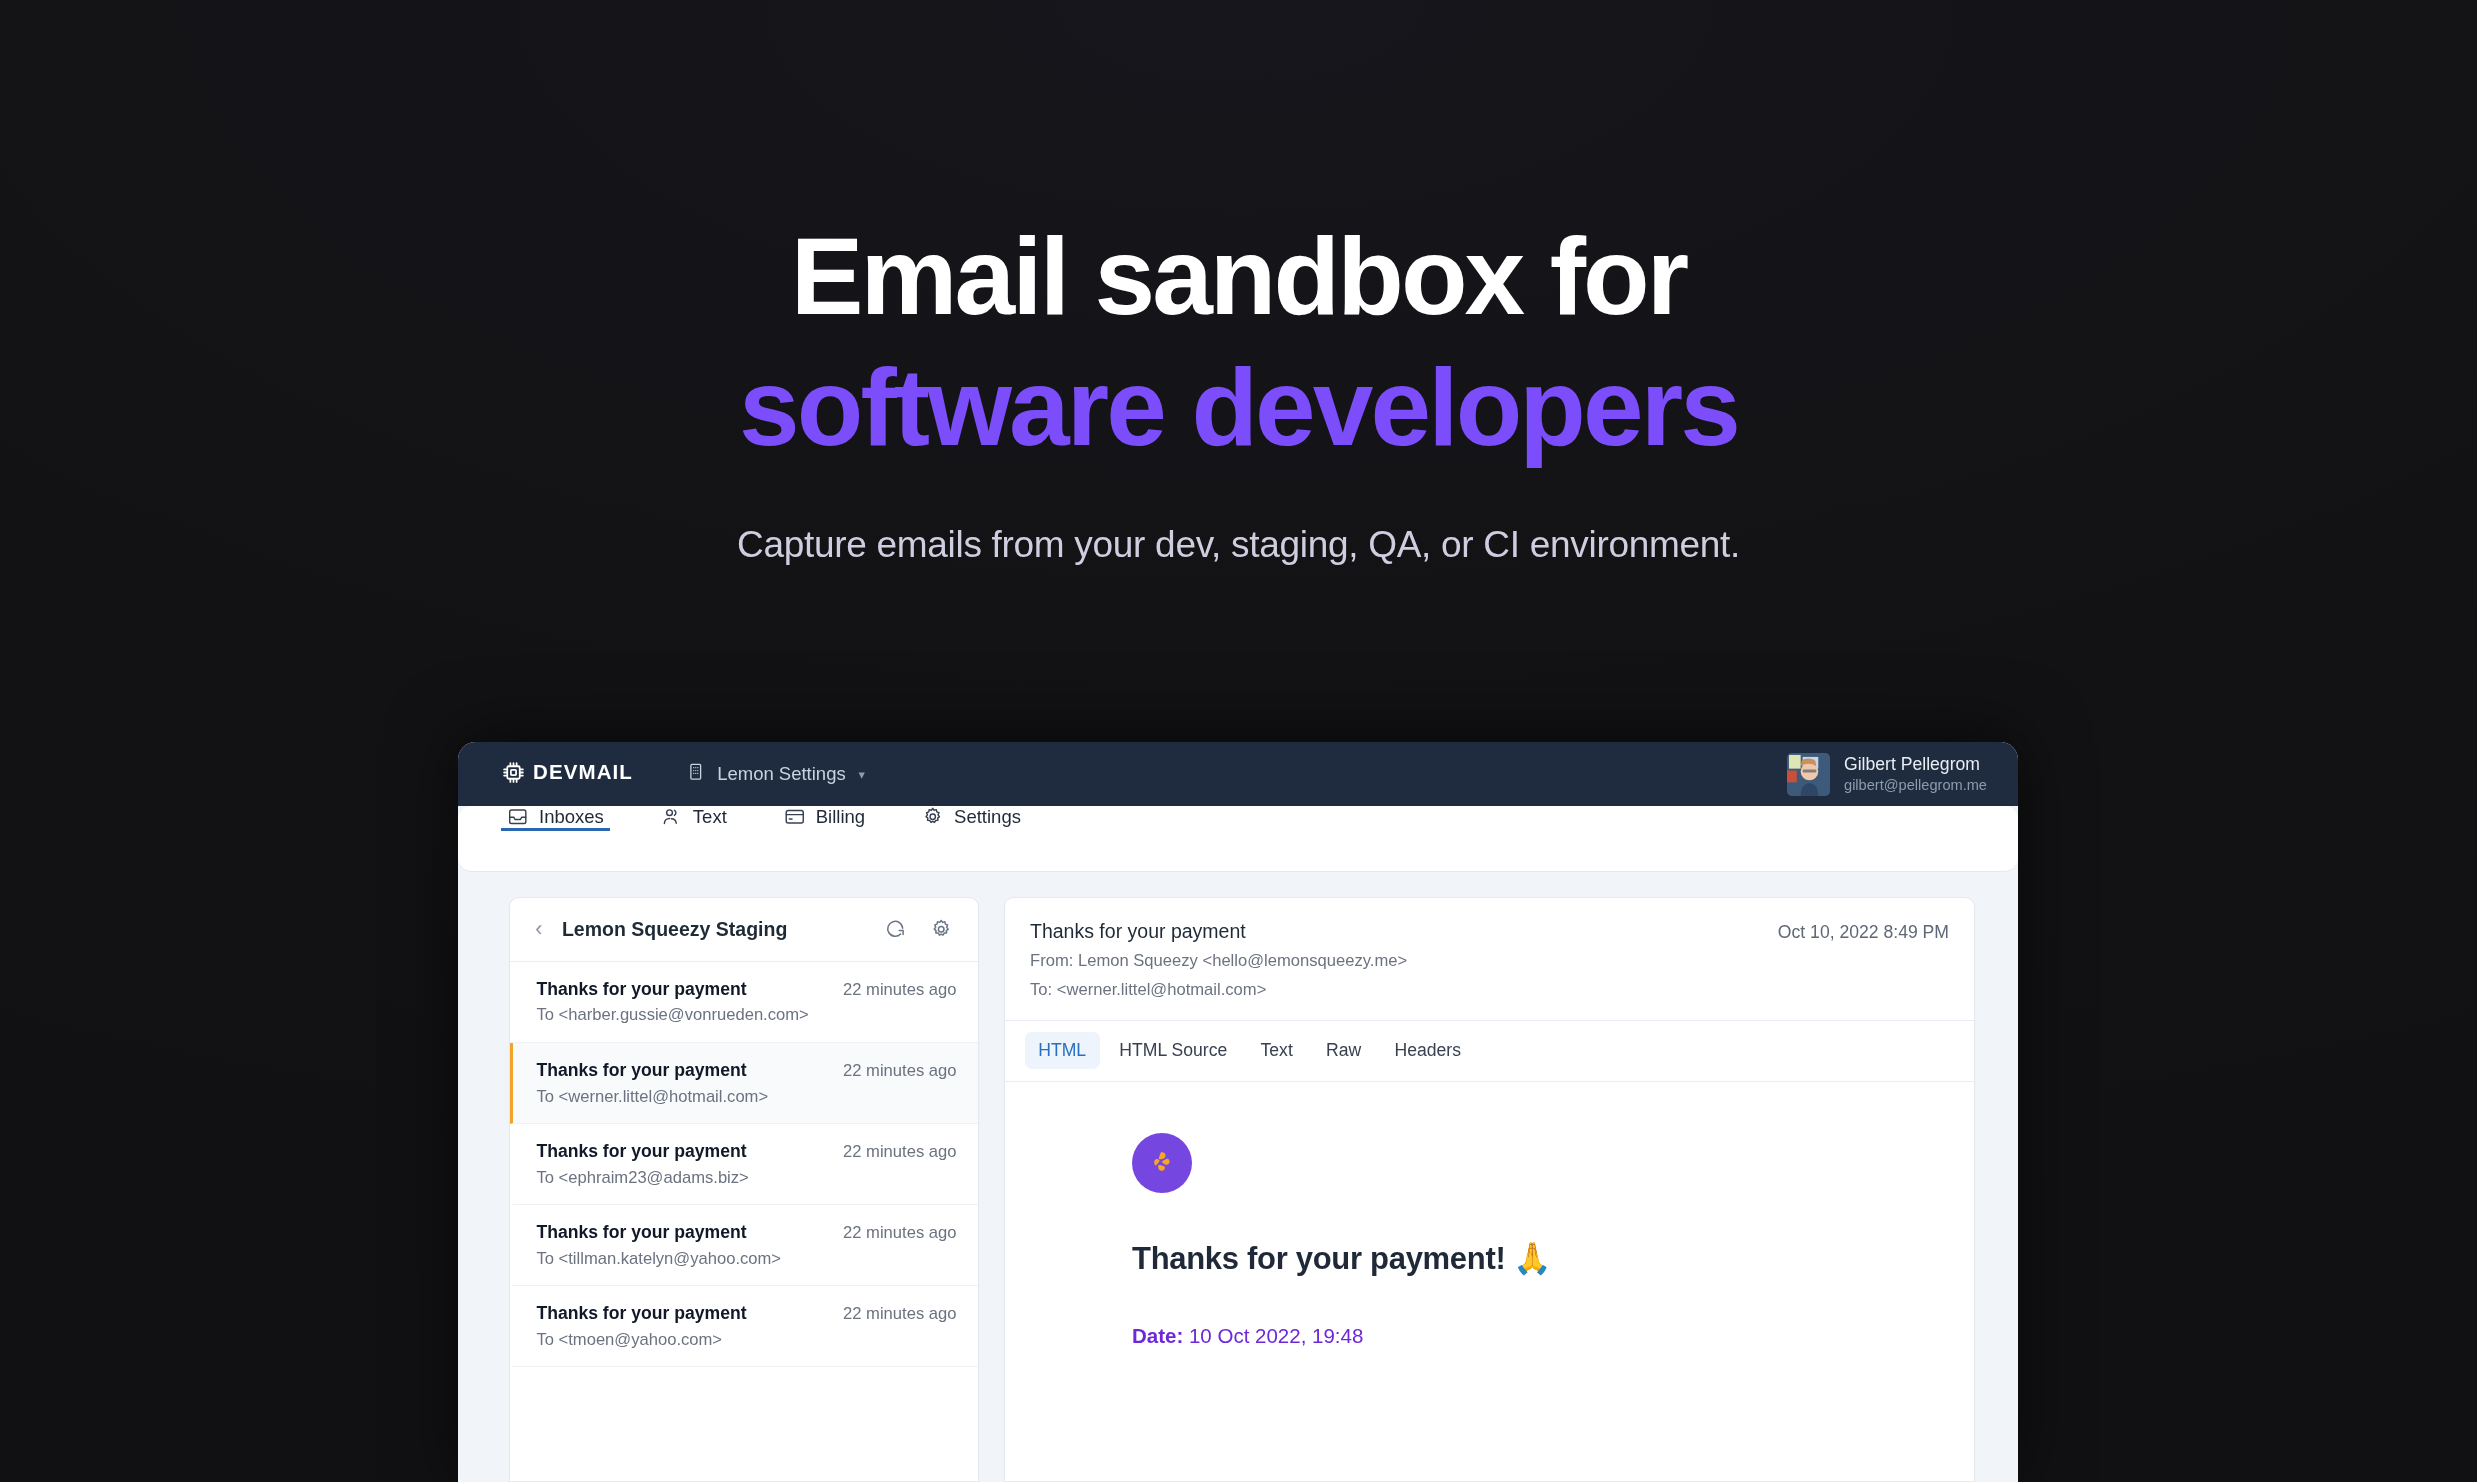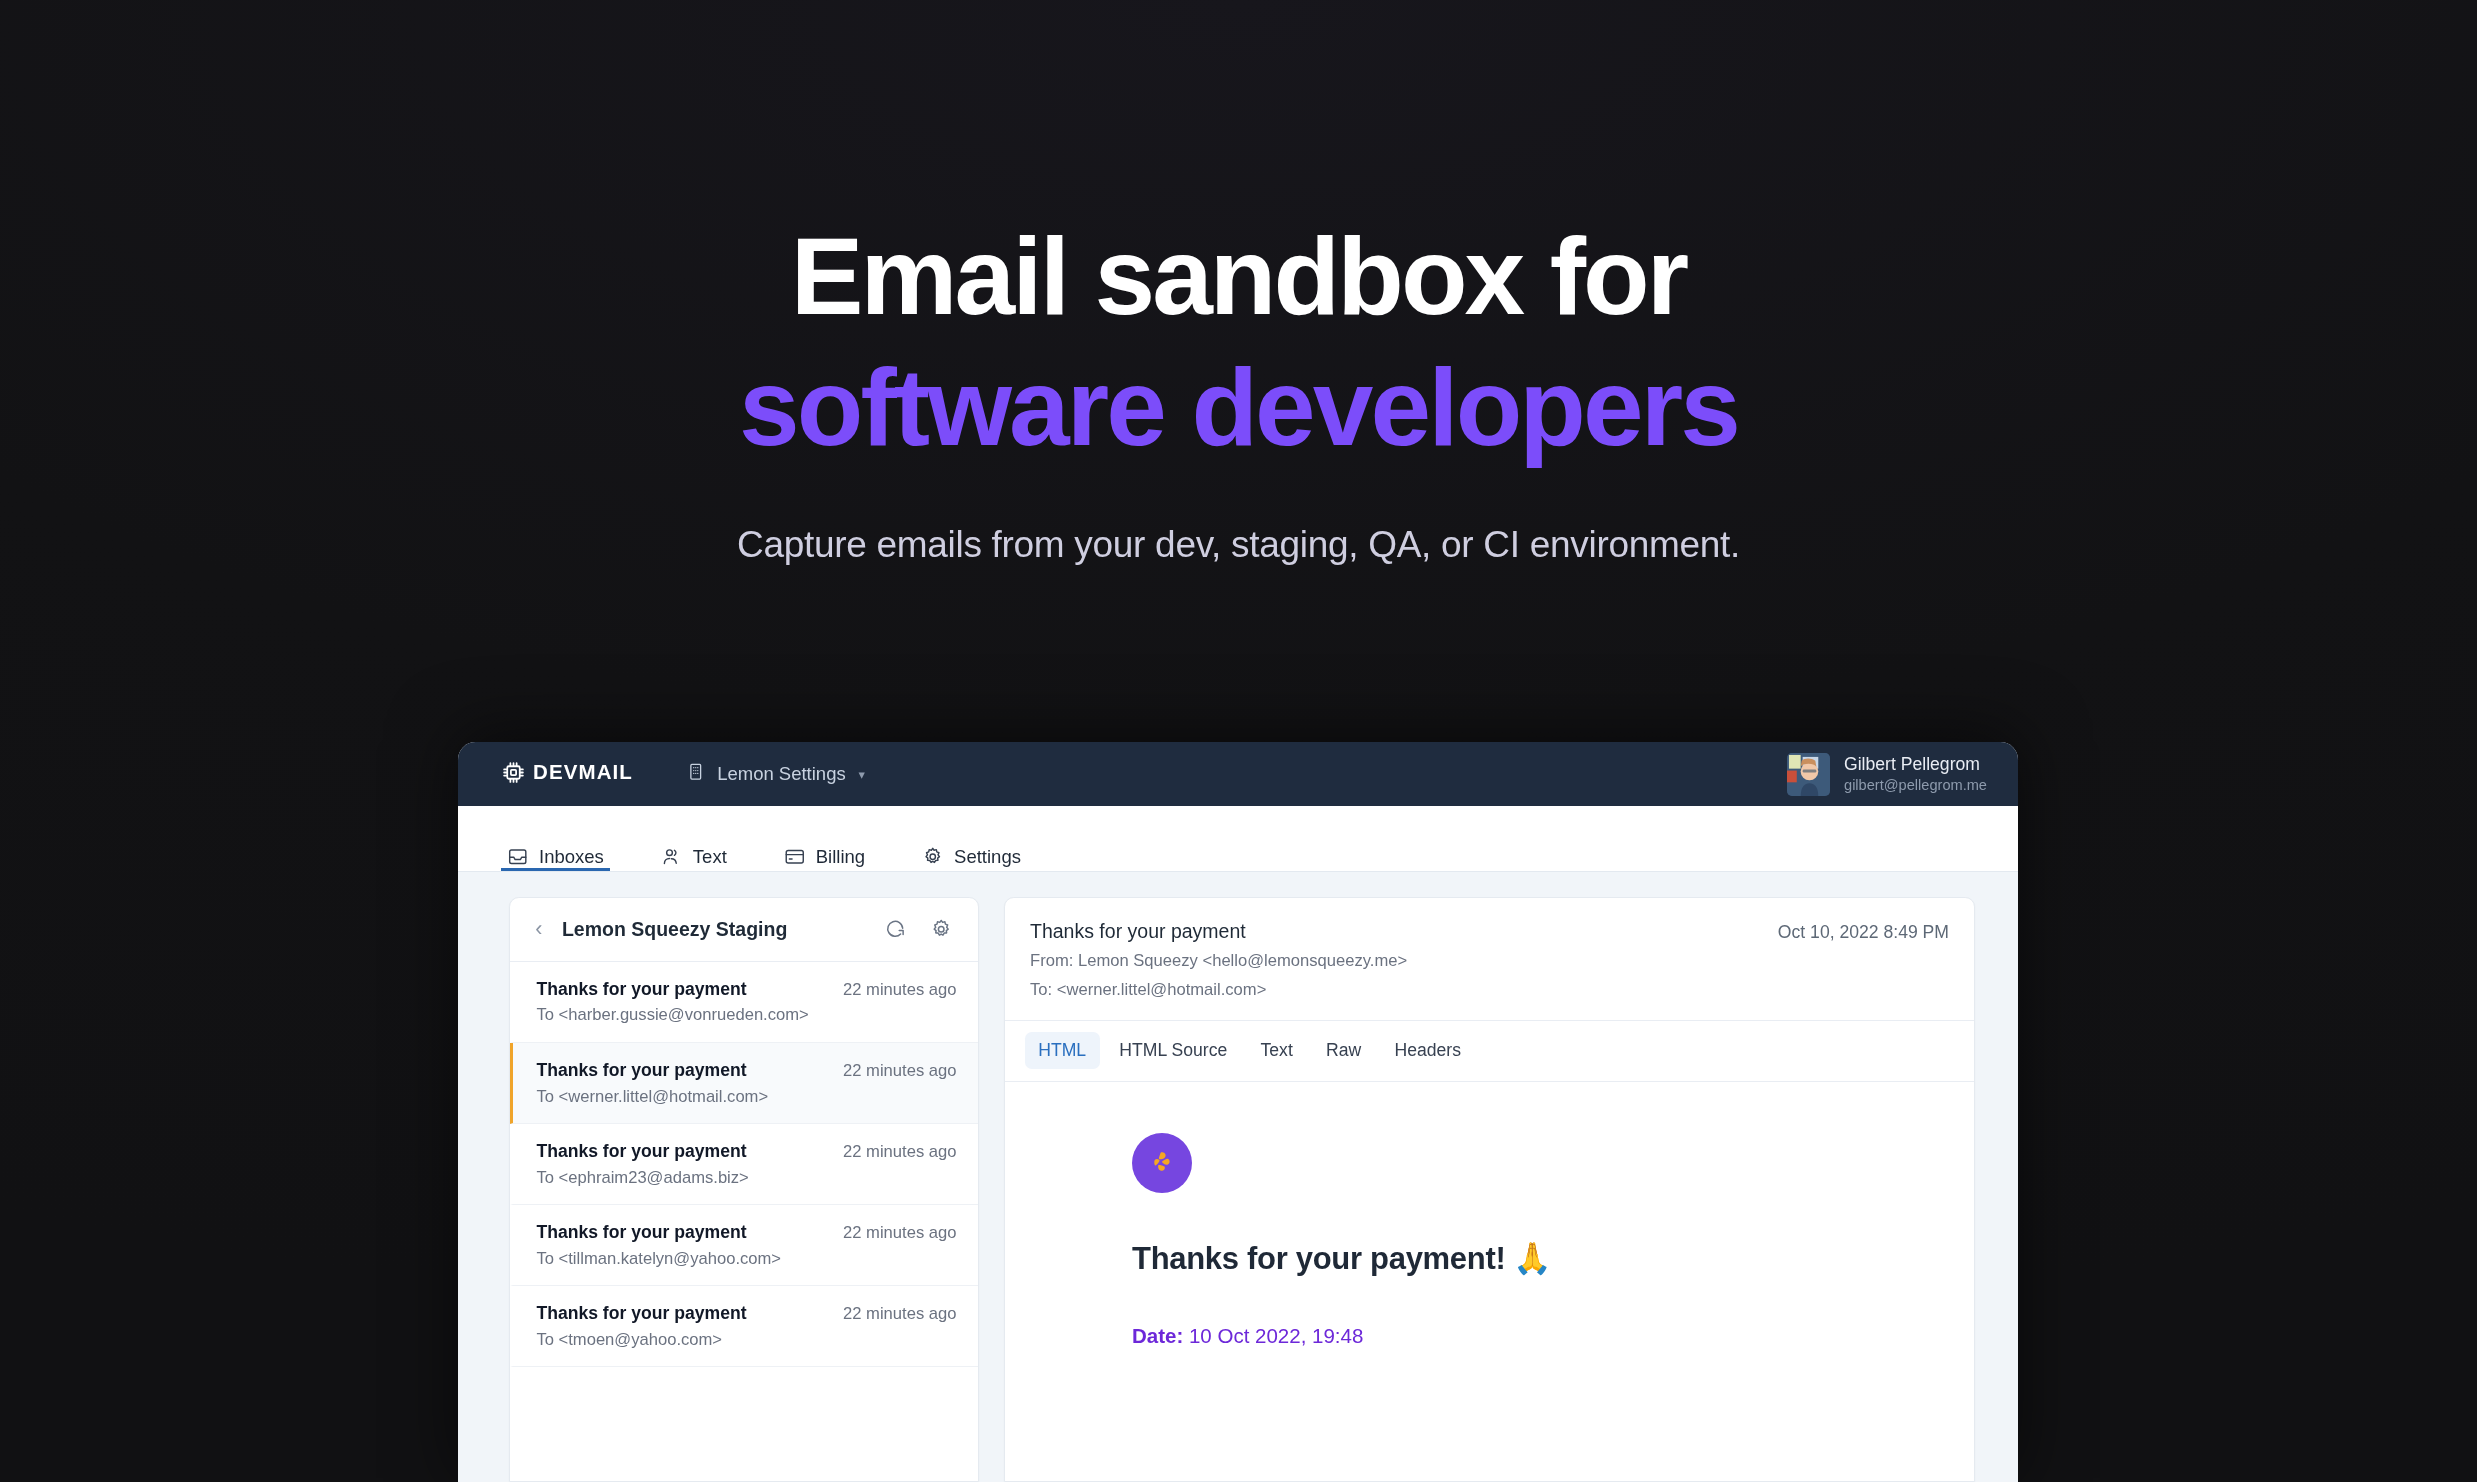--- a/index.html
+++ b/index.html
@@ -85,23 +85,24 @@
   }
   .user-meta { line-height: 1.25; }
   .user-name { color: #e9edf4; font-size: 17.6px; }
   .user-email { color: #8e9bad; font-size: 14.6px; }
 
   
   .navbar {
     height: 66px;
     background: #ffffff;
     display: flex;
-    align-items: flex-end;
+    align-items: flex-start;
     padding: 0 43px;
     border-bottom: 1px solid #e3e9f0;
+    border-radius: 14px;
   }
   .nav-tab {
     display: flex; align-items: center; gap: 10.7px;
     padding: 0 5.9px;
     margin-right: 45px;
     color: #1f2937;
     font-size: 18.5px;
     border-bottom: 3.9px solid transparent;
     cursor: pointer;
   }

